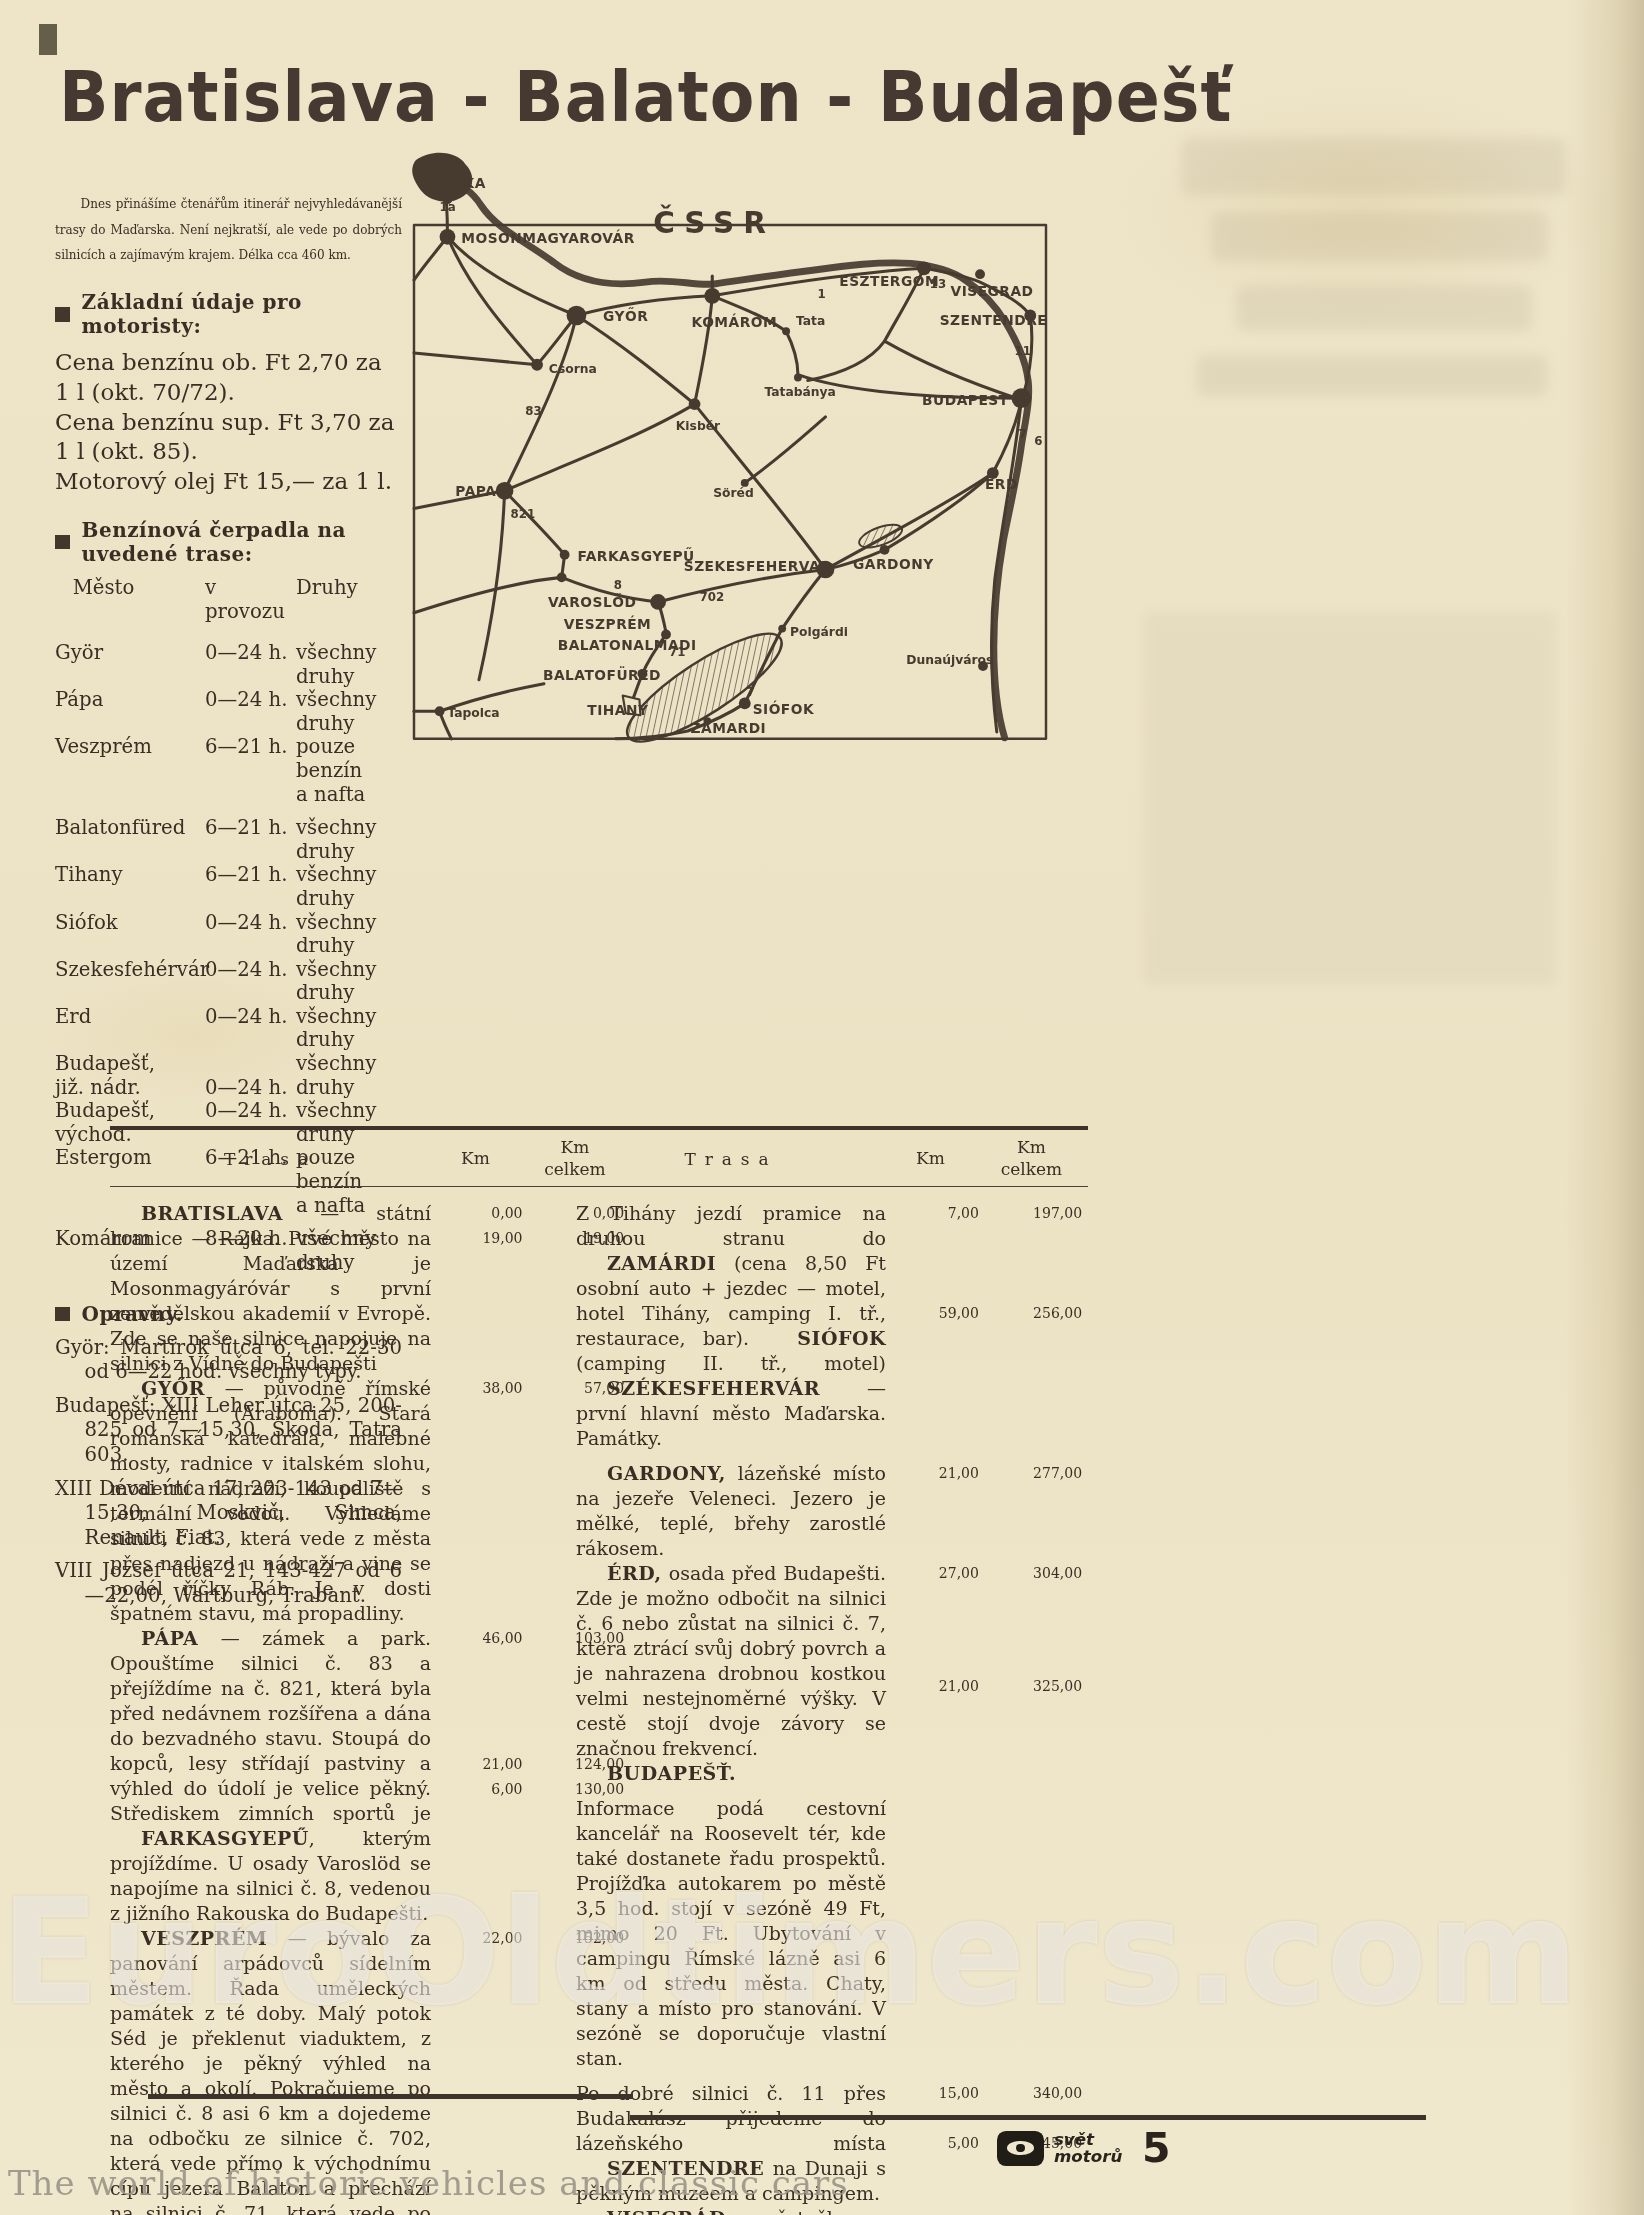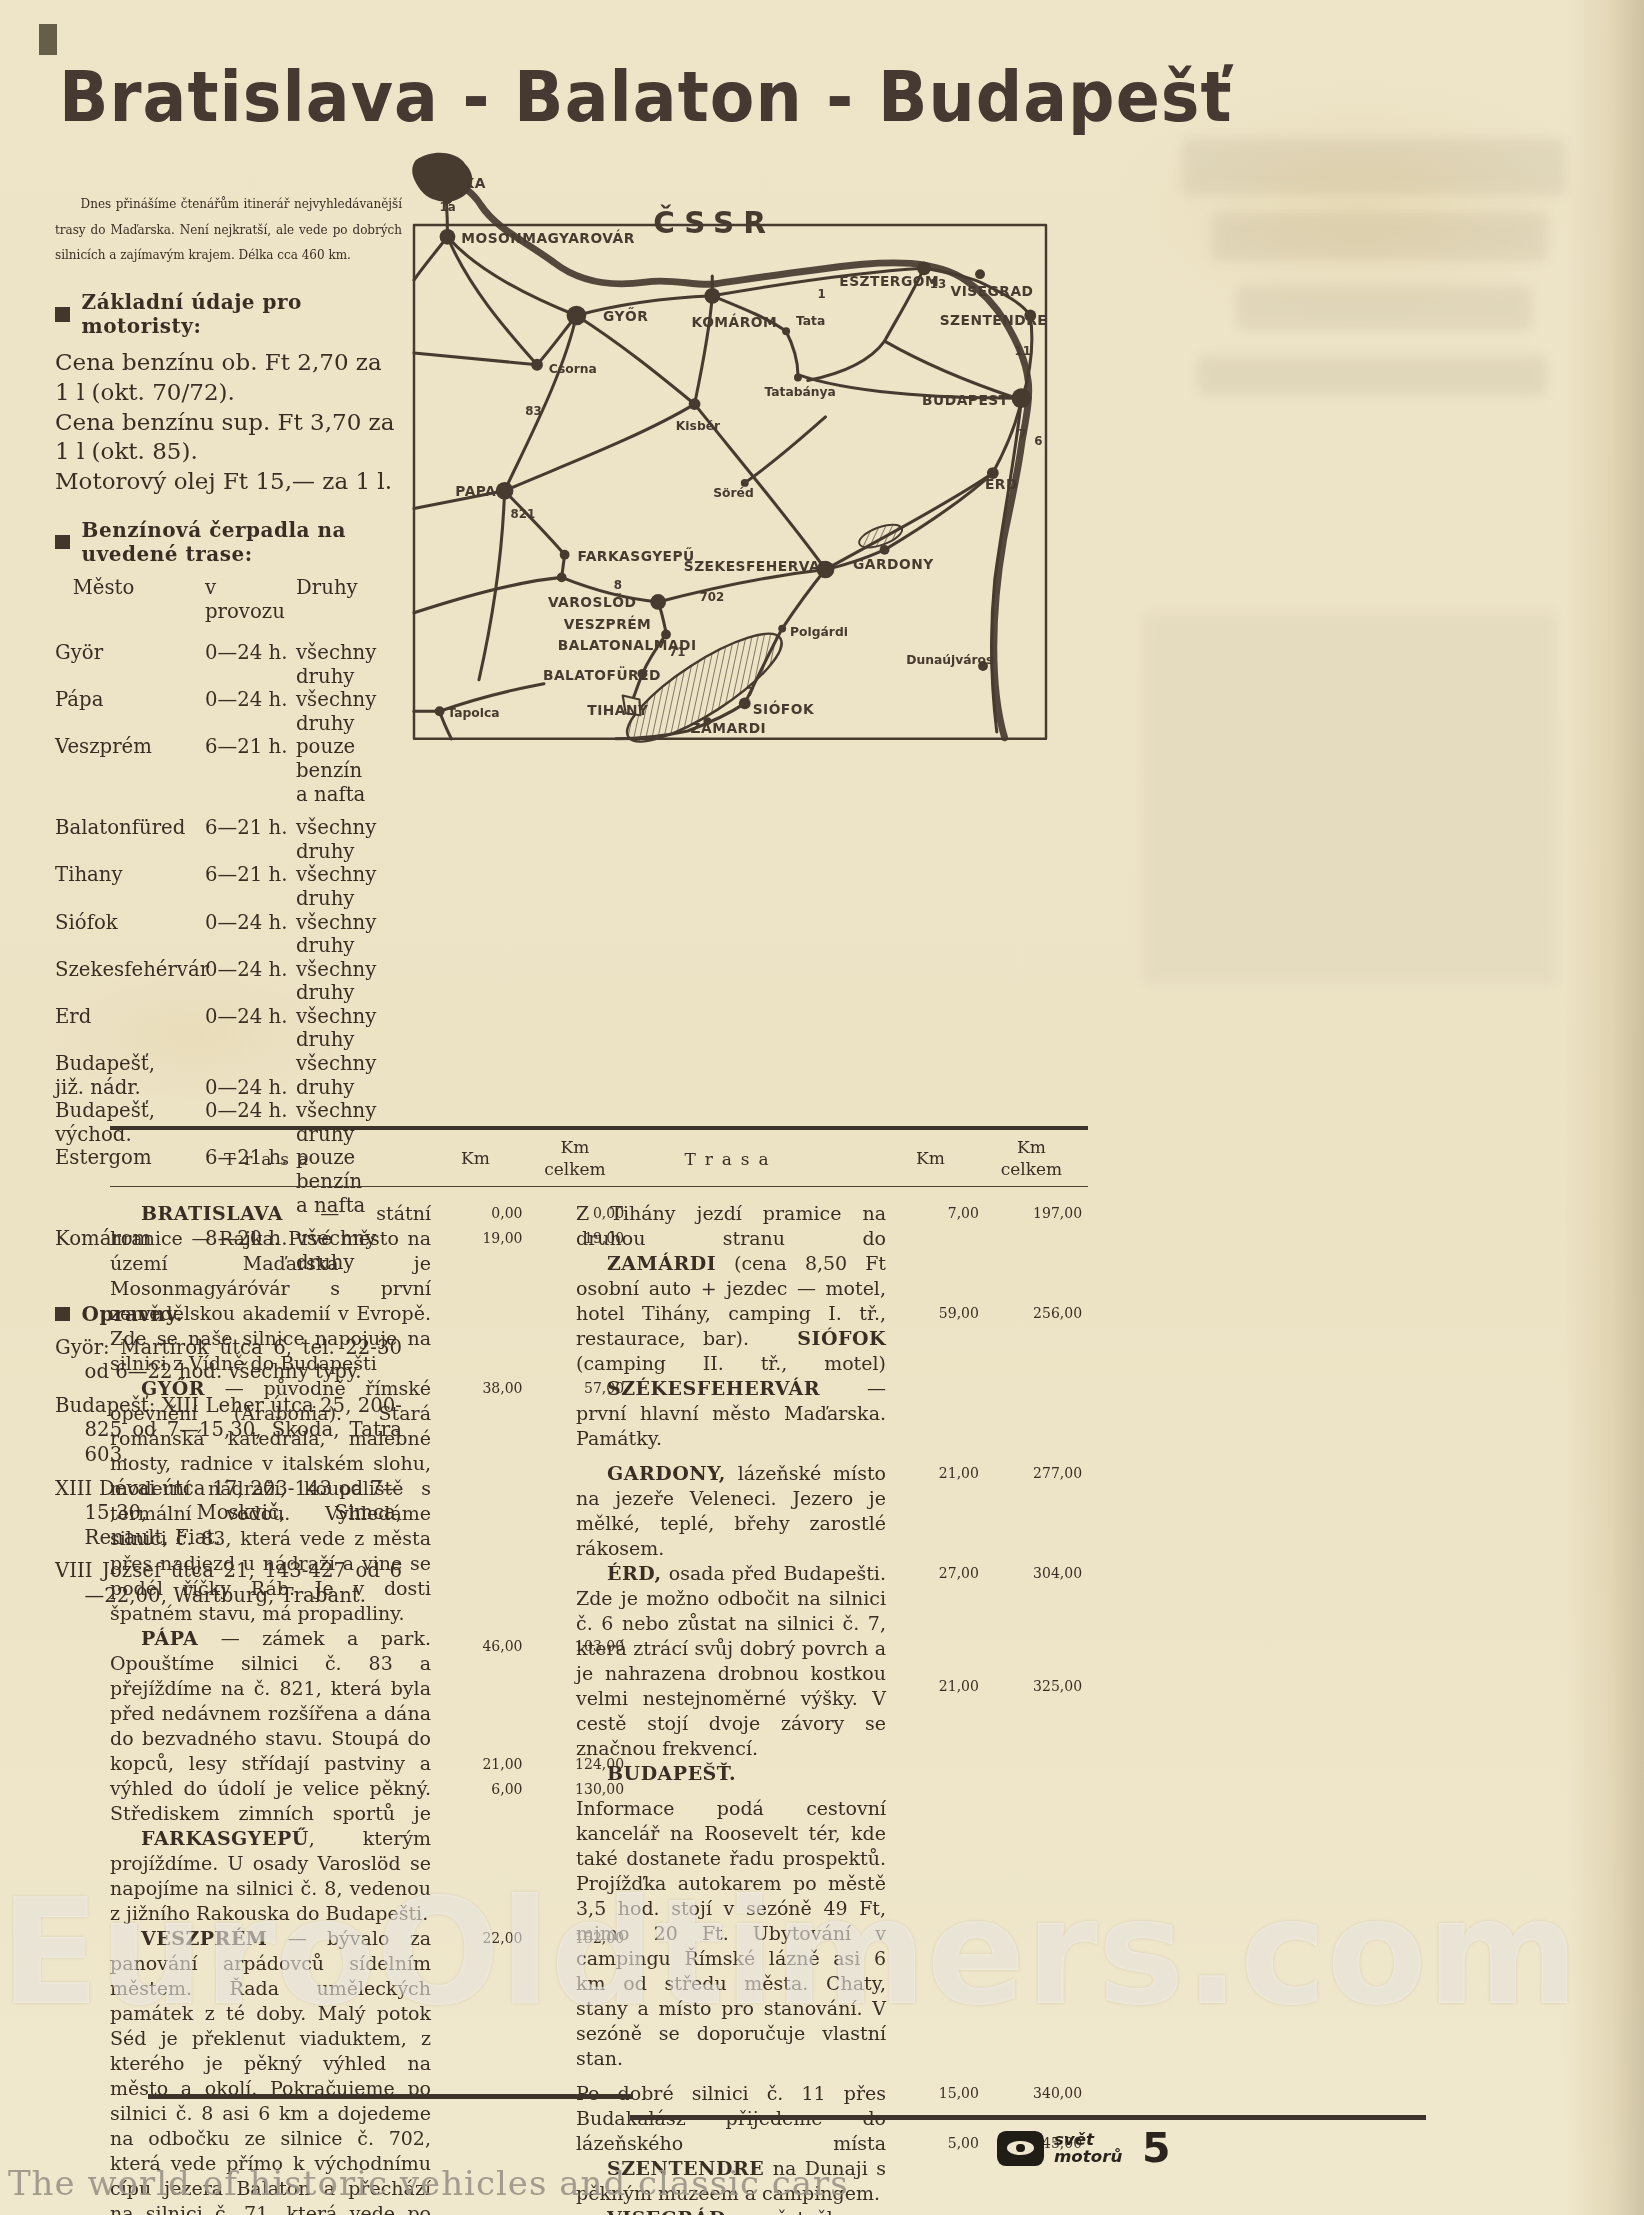--- a/index.html
+++ b/index.html
@@ -358,21 +358,21 @@
       <div class="ekms">
         <div class="pair" style="top:0">
             <span class="km">38,00</span>
             <span class="tot">57,00</span>
           </div>
       </div>
     </div>
     <div class="entry">
       <div class="etext"><b>PÁPA</b> — zámek a park. Opouštíme silnici č. 83 a přejíždíme na č. 821, která byla před nedávnem rozšířena a dána do bezvadného stavu. Stoupá do kopců, lesy střídají pastviny a výhled do údolí je velice pěkný. Střediskem zimních sportů je <b>FARKASGYEPŰ</b>, kterým projíždíme. U osady Varoslöd se napojíme na silnici č. 8, vedenou z jižního Rakouska do Budapešti.</div>
       <div class="ekms">
-        <div class="pair" style="top:8px">
+        <div class="pair" style="top:0">
             <span class="km">46,00</span>
             <span class="tot">103,00</span>
           </div>
         <div class="pair" style="top:126px">
             <span class="km">21,00</span>
             <span class="tot">124,00</span>
           </div>
         <div class="pair" style="top:151px">
             <span class="km">6,00</span>
             <span class="tot">130,00</span>

